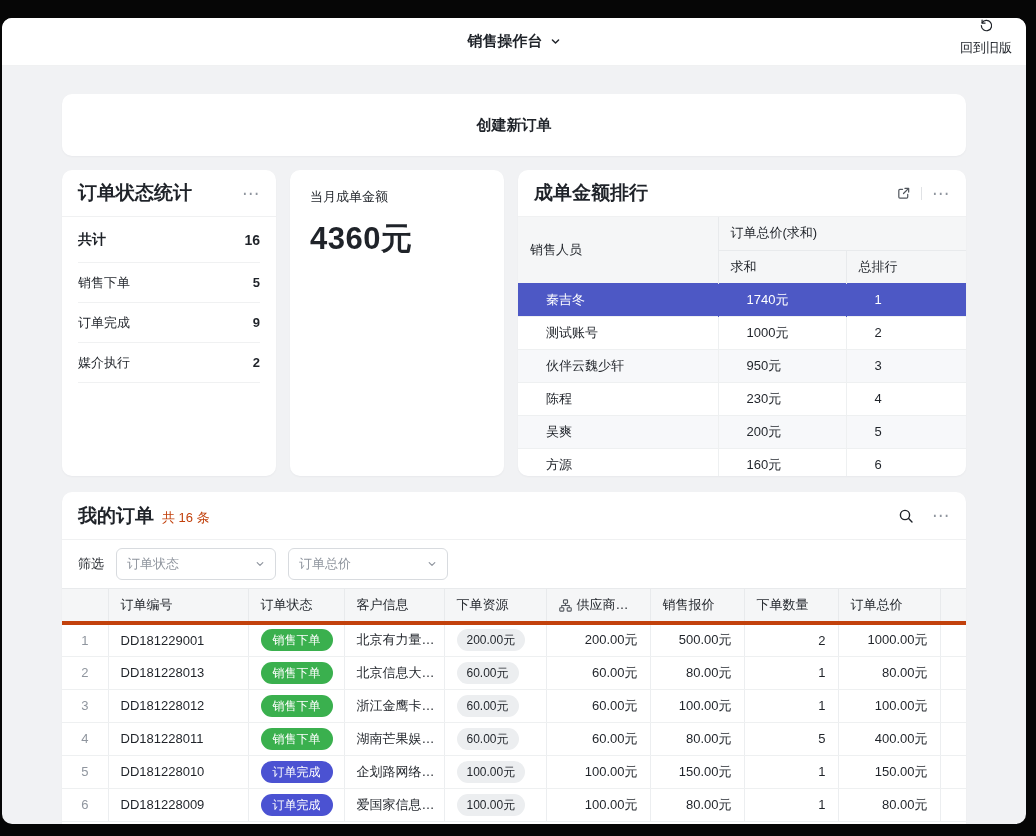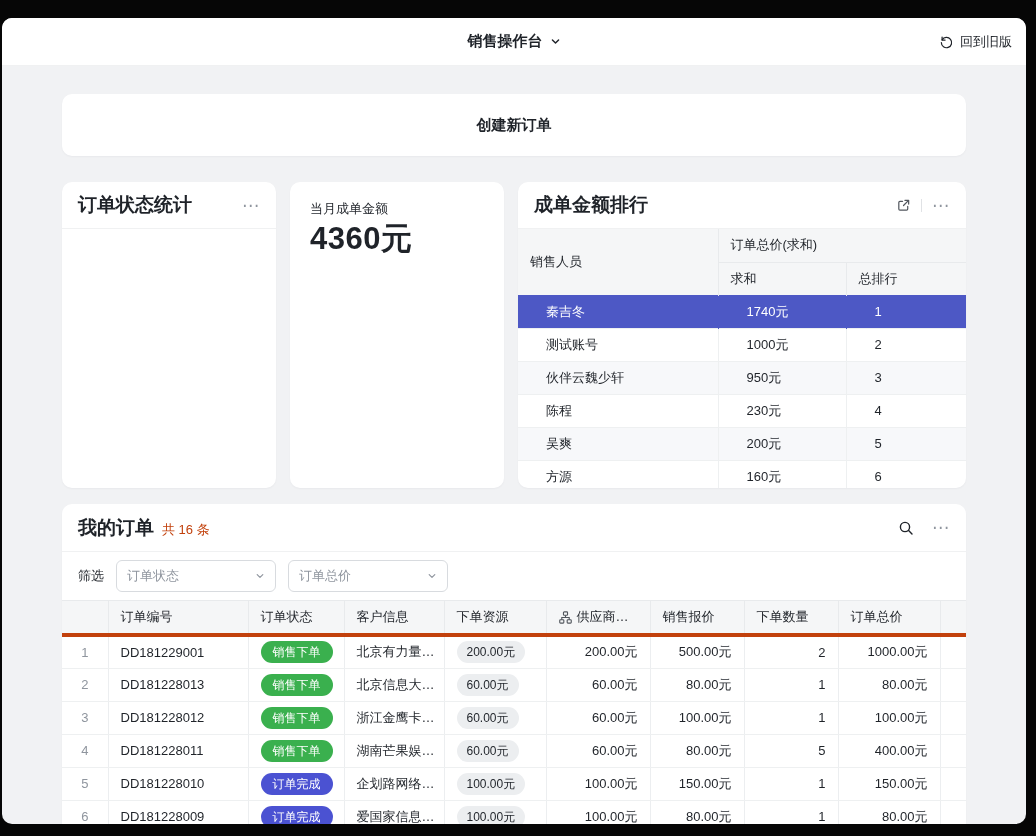--- a/index.html
+++ b/index.html
@@ -16,28 +16,28 @@
     background:#f1f2f4; border-radius:10px; overflow:hidden;
   }
   
   .topbar {
     height:48px; background:#ffffff; border-bottom:1px solid #f0f1f2;
     display:flex; justify-content:center; position:relative;
   }
   .topbar-title { font-size:15px; font-weight:700; display:flex; align-items:center; gap:7px; cursor:pointer; }
   .back-link {
     position:absolute; right:14px; top:0; height:48px;
-    display:flex; align-items:center; gap:6px; font-size:13px; color:#1f2329; cursor:pointer;
+    display:flex; align-items:center; gap:6px; font-size:13px; color:#1f2329; cursor:pointer;flex-direction:column;
   }
   
   .content { padding:28px 60px 0 60px; height:758px; overflow:hidden; }
   .card { background:#fff; border-radius:10px; box-shadow:0 1px 2px rgba(31,35,41,.04); }
   .create-card {
     height:62px; display:flex; align-items:center; justify-content:center;
-    font-size:15px; font-weight:700; margin-bottom:26px; cursor:pointer;text-align:center;
+    font-size:15px; font-weight:700; margin-bottom:14px; cursor:pointer;text-align:center;
   }
   .cards-row { display:flex; gap:14px; height:306px; margin-bottom:16px; }
   .card-status { width:214px; overflow:hidden; }
   .card-month  { width:214px; padding:18px 20px; }
   .card-ranking{ flex:1; overflow:hidden; display:flex; flex-direction:column; }
 
   .card-head {
     height:47px; padding:0 16px; display:flex; align-items:center;
     justify-content:space-between; border-bottom:1px solid #f0f1f2; flex:none;
   }
@@ -51,21 +51,21 @@
   .stat-row {
     height:40px; display:flex; align-items:center; justify-content:space-between;
     font-size:13px; border-bottom:1px solid #f0f1f2;
   }
   .stat-row.total { height:46px; font-size:14px; font-weight:700; }
   .stat-value { font-weight:600; }
   .stat-row.total .stat-value { font-weight:700; }
 
   
   .month-title { font-size:13px; color:#1f2329; }
-  .month-value { font-size:31px; font-weight:700; letter-spacing:.5px; }
+  .month-value { font-size:31px; font-weight:700; margin-top:12px; letter-spacing:.5px; }
 
   
   .rank-table { width:100%; border-collapse:collapse; font-size:13px; table-layout:fixed; }
   .rank-table th {
     background:#f5f6f7; font-weight:400; text-align:left; padding:0 12px;
     height:33px; color:#1f2329;
   }
   .rank-table th.group { border-bottom:1px solid #e8eaec; }
   .rank-table th.person { border-right:1px solid #e8eaec; }
   .rank-table th.sum { border-right:1px solid #e8eaec; }
@@ -152,20 +152,38 @@
     <div class="card create-card">
       <span>创建新订单</span>
     </div>
 
     <div class="cards-row">
 
       <div class="card card-status">
         <div class="card-head">
           <span class="card-title">订单状态统计</span>
           <span class="more">⋯</span>
+        </div>
+        <div class="stat-rows">
+          <div class="stat-row total">
+            <span>共计</span>
+            <span class="stat-value">16</span>
+          </div>
+          <div class="stat-row">
+            <span>销售下单</span>
+            <span class="stat-value">5</span>
+          </div>
+          <div class="stat-row">
+            <span>订单完成</span>
+            <span class="stat-value">9</span>
+          </div>
+          <div class="stat-row">
+            <span>媒介执行</span>
+            <span class="stat-value">2</span>
+          </div>
         </div>
       </div>
 
       <div class="card card-month">
         <div class="month-title">当月成单金额</div>
         <div class="month-value">4360元</div>
       </div>
 
       <div class="card card-ranking">
         <div class="card-head">

